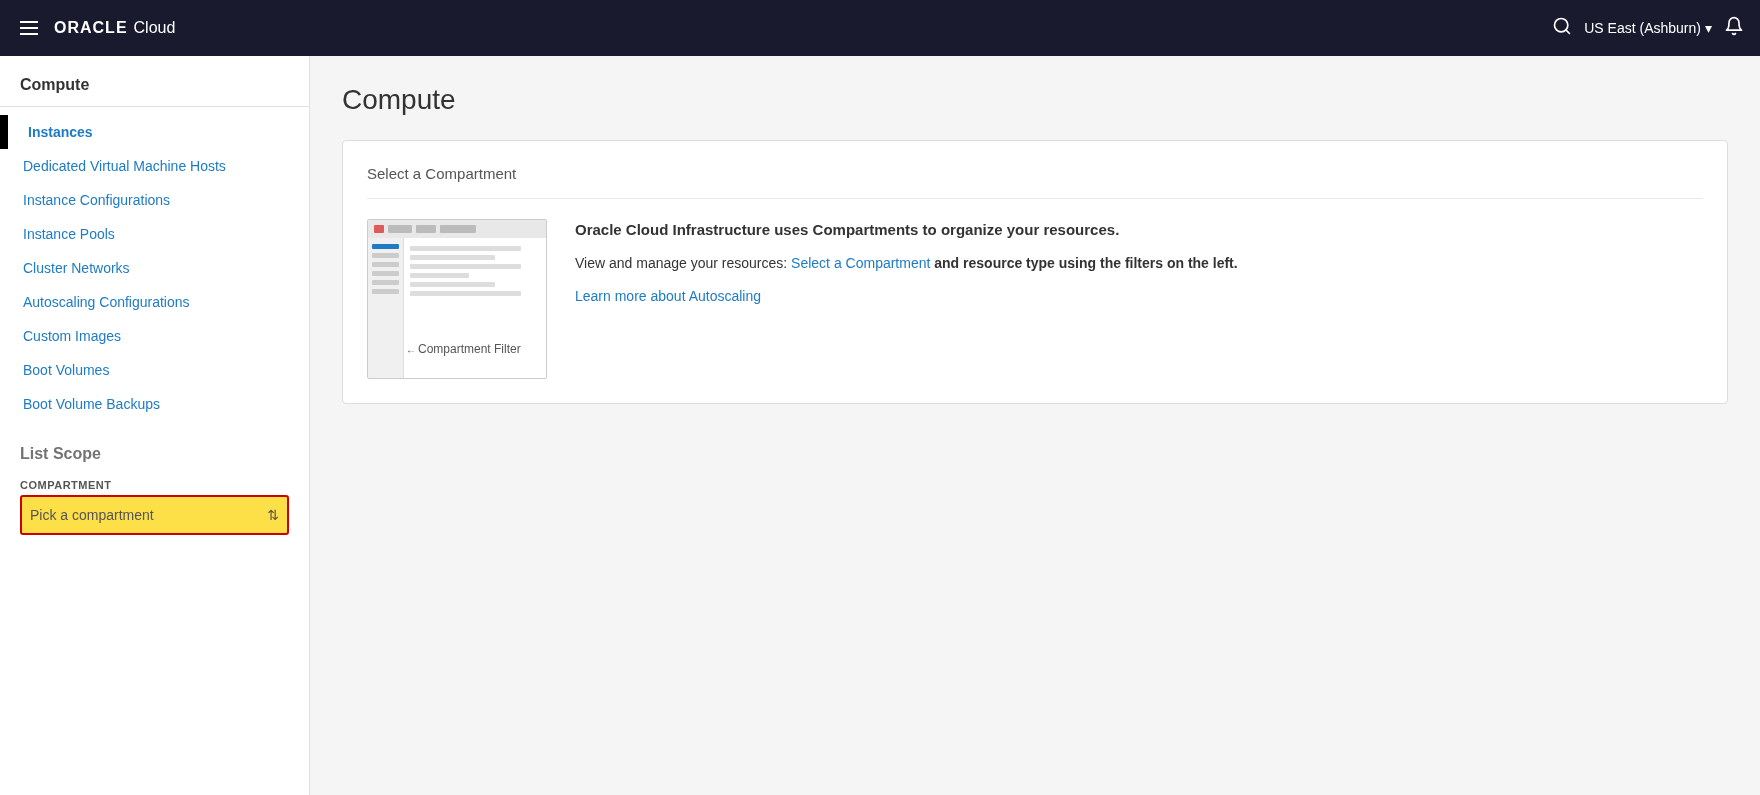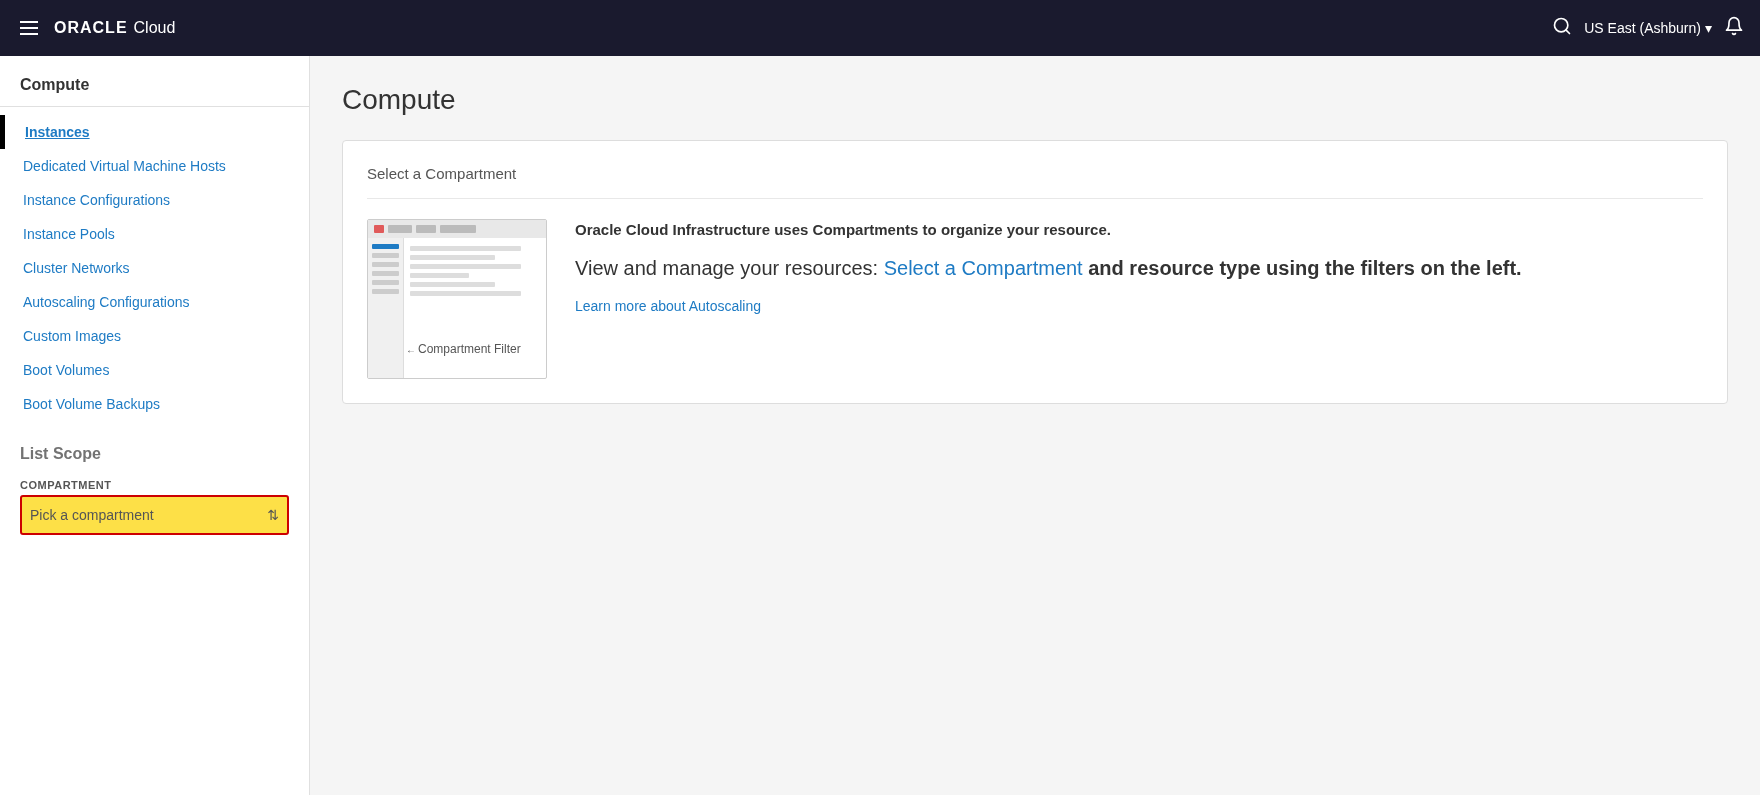--- a/index.html
+++ b/index.html
@@ -48,24 +48,23 @@
     .sidebar-nav li { padding: 0; }
     .sidebar-nav a {
       display: block;
       padding: 9px 20px;
       color: #1e7bc4;
       text-decoration: none;
       font-size: 14px;
       border-left: 3px solid transparent;
     }
     .sidebar-nav li.active a {
-      border-left: 5px solid #000000;
+      border-left: 8px solid #000000;
       font-weight: 600;
       color: #1e7bc4;
-      text-decoration: underline;
     }
 
     .list-scope-section { padding: 24px 20px 0 20px; }
     .list-scope-title { font-size: 16px; font-weight: 600; color: #737373; margin-bottom: 16px; }
     .compartment-label { font-size: 11px; font-weight: 600; color: #555; letter-spacing: 0.5px; margin-bottom: 4px; text-transform: uppercase; }
     .compartment-select-outer {
       border: 2px solid #cc0000;
       border-radius: 3px;
       background: #fde047;
       padding: 2px 4px;
@@ -152,21 +151,21 @@
     
     .compartment-description { flex: 1; }
     .compartment-description h3 {
       font-size: 15px;
       font-weight: 700;
       color: #333;
       margin-bottom: 12px;
       line-height: 1.4;
     }
     .compartment-description p {
-      font-size: 20px;
+      font-size: 14px;
       color: #333;
       margin-bottom: 14px;
       line-height: 1.6;
     }
     .compartment-description p strong { font-weight: 700; }
     .compartment-description a {
       color: #1e7bc4;
       text-decoration: none;
       font-size: 14px;
     }
@@ -286,21 +285,21 @@
               <div class="illus-main-line long"></div>
               <div style="position:absolute;bottom:22px;left:2px;display:flex;align-items:center;gap:2px;">
                 <span style="font-size:10px;color:#555;">←</span>
                 <span style="font-size:12px;color:#555;">Compartment Filter</span>
               </div>
             </div>
           </div>
         </div>
 
         <div class="compartment-description">
-          <h3>Oracle Cloud Infrastructure uses Compartments to organize your resource.</h3>
+          <h3>Oracle Cloud Infrastructure uses Compartments to organize your resources.</h3>
           <p>
             <span>View and manage your resources: </span><span style="color:#1e7bc4;">Select a Compartment</span><strong> and resource type using the filters on the left.</strong>
           </p>
           <a href="#">Learn more about Autoscaling</a>
         </div>
 
       </div>
     </div>
   </main>
 

